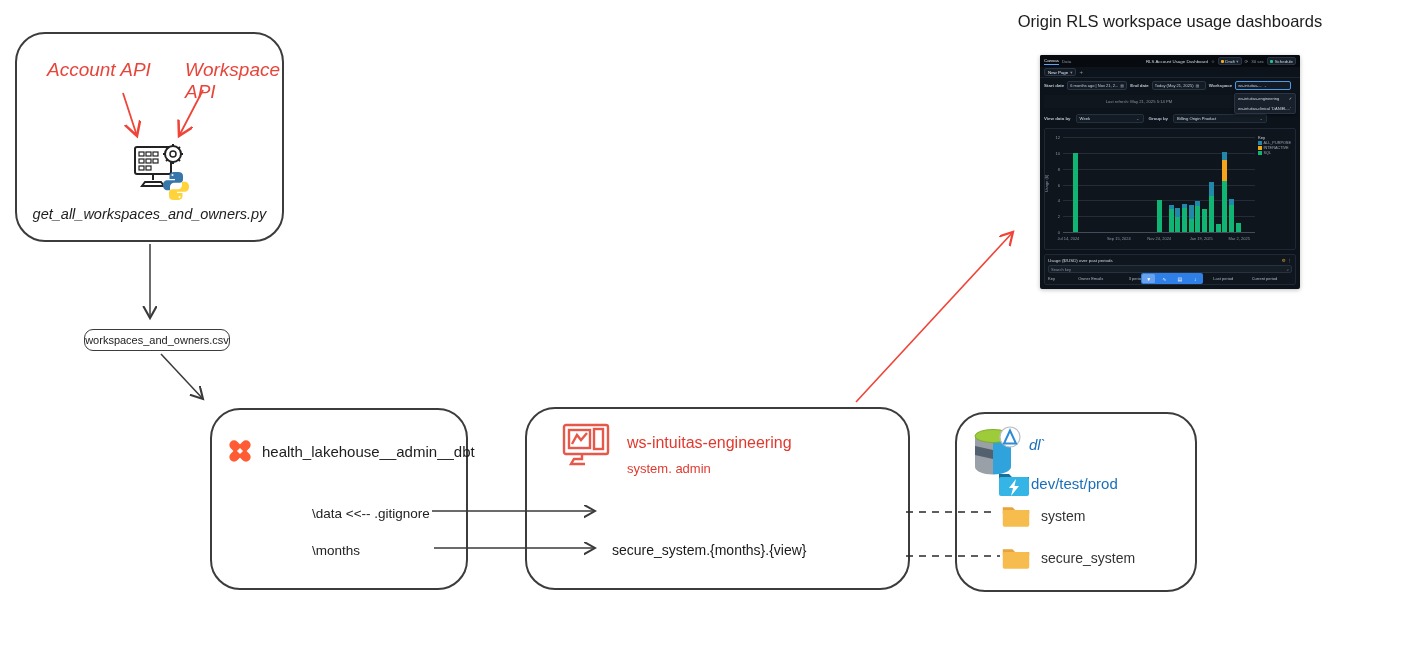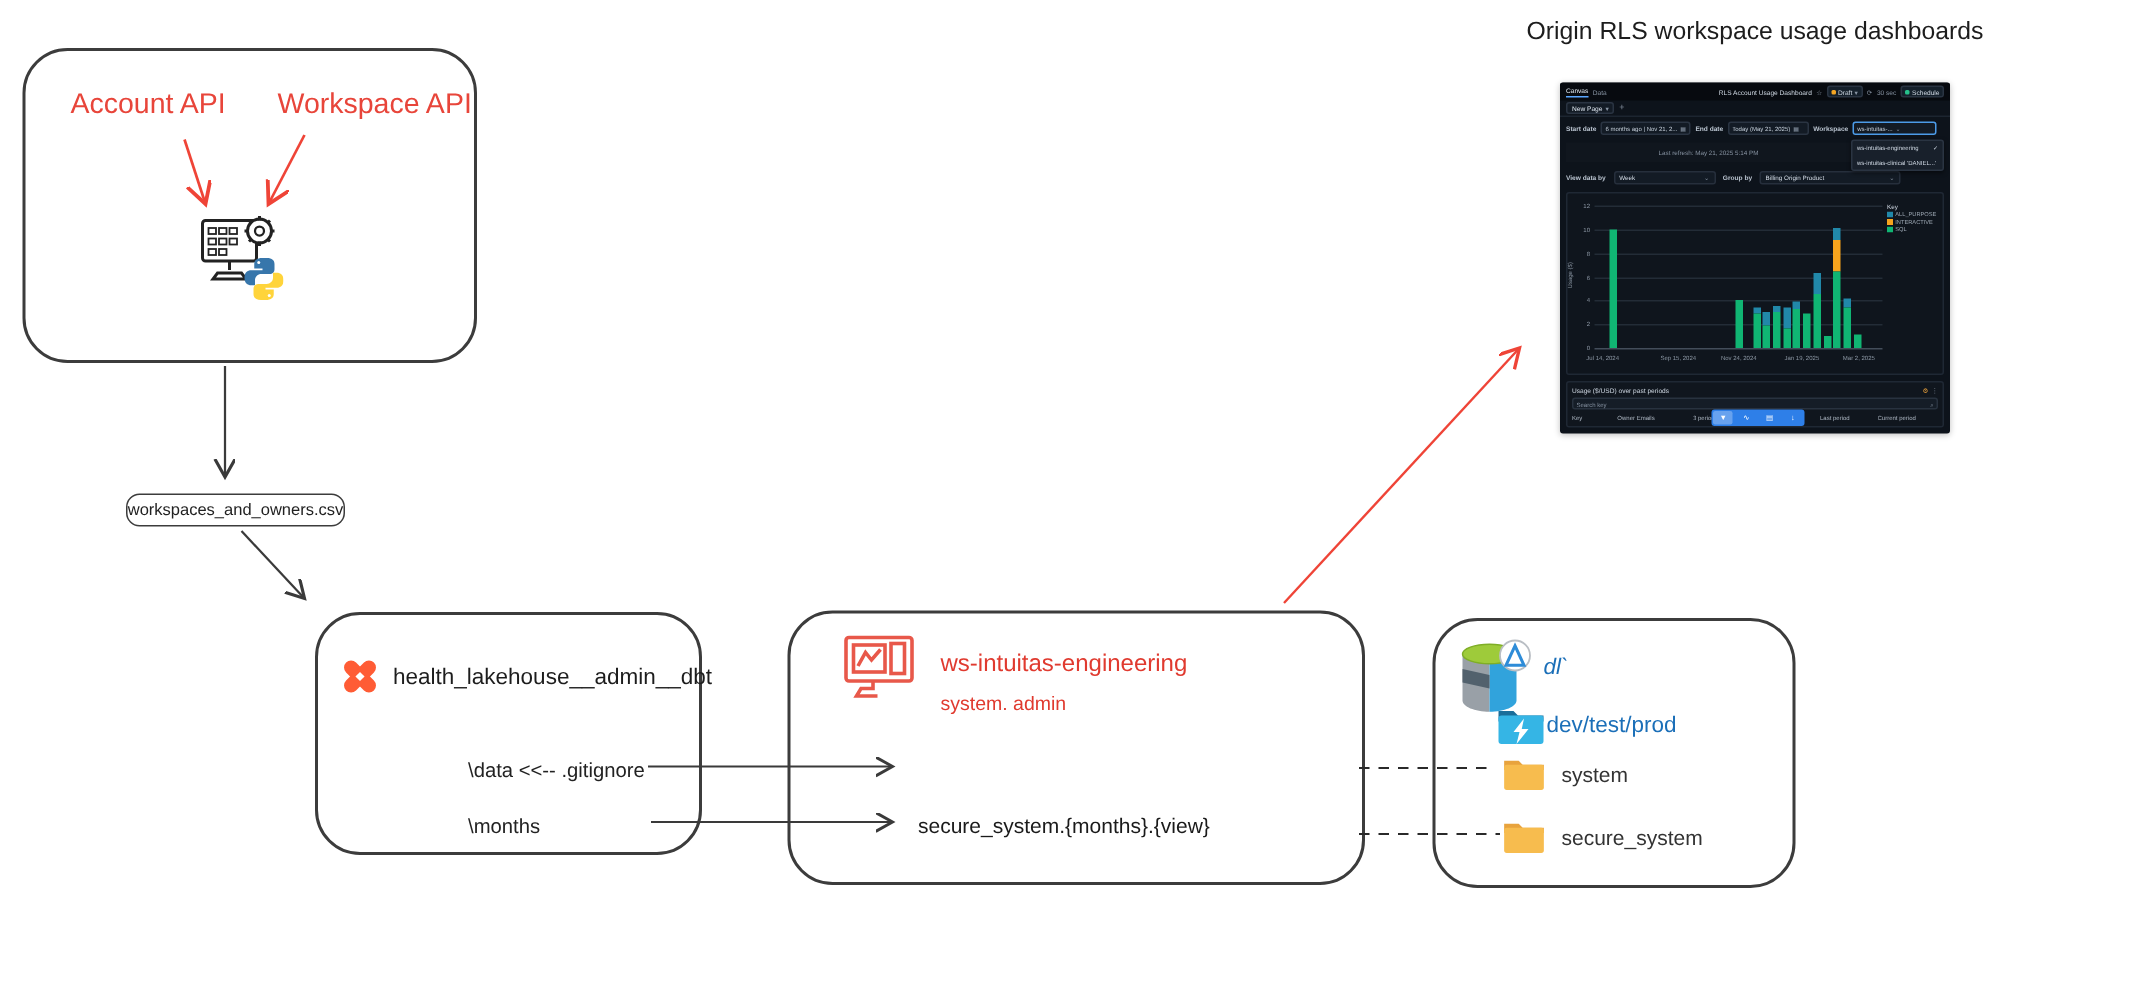--- a/index.html
+++ b/index.html
@@ -86,21 +86,21 @@
   .tcol { font-size:4px; color:#aeb8c4; overflow:hidden; white-space:nowrap; text-overflow:ellipsis; }
   .bluebar { position:absolute; left:96px; top:18px; width:62px; height:11px; background:#2e7fe8;
              border-radius:2px; display:flex; align-items:center; justify-content:space-around; z-index:4; }
   .bb-cell { width:13px; height:9px; display:flex; align-items:center; justify-content:center;
              color:#fff; font-size:5px; border-radius:1.5px; }
   .bb-cell.sel { background:rgba(255,255,255,.28); }
 </style>
 </head>
 <body>
 
-<div class="dbox" style="left:15px; top:32px; width:303px; height:210px;">
+<div class="dbox" style="left:15px; top:32px; width:269px; height:210px;font-style:italic;">
   <span class="abs red-label" style="left:30px; top:25px;">Account API</span>
   <span class="abs red-label" style="left:168px; top:25px;">Workspace API</span>
 
   <span class="abs" style="left:112px; top:108px; width:60px; height:58px;">
     <svg width="60" height="58" viewBox="0 0 60 58">
       <rect x="6" y="5" width="36" height="27" rx="2" fill="#fff" stroke="#222" stroke-width="2"></rect>
       <g fill="none" stroke="#222" stroke-width="1.2">
         <rect x="10" y="10" width="5" height="4"></rect>
           <rect x="17" y="10" width="5" height="4"></rect>
           <rect x="24" y="10" width="5" height="4"></rect>
@@ -127,27 +127,28 @@
       <path d="M24 32 v6 M16 40 h16 l3 4 h-22 z" fill="#fff" stroke="#222" stroke-width="2"></path>
       <g>
         <path fill="#3776ab" d="M46 30c-4 0-5.5 1.6-5.5 4v3h5.5v1.2h-7.5c-2.6 0-4.5 1.5-4.5 5s1.9 5 4.5 5h2.5v-3.4c0-2.3 1.9-4.1 4.2-4.1h5.6c1.9 0 3.2-1.4 3.2-3.2v-3.5c0-2.4-1.6-4-5-4z"></path>
         <path fill="#ffd43b" d="M48 58c4 0 5.5-1.6 5.5-4v-3H48v-1.2h7.5c2.6 0 4.5-1.5 4.5-5s-1.9-5-4.5-5H53v3.4c0 2.3-1.9 4.1-4.2 4.1h-5.6c-1.9 0-3.2 1.4-3.2 3.2v3.5c0 2.4 1.6 4 5 4z"></path>
         <circle cx="43.5" cy="33" r="1" fill="#fff"></circle>
           <circle cx="50.5" cy="55" r="1" fill="#fff"></circle>
       </g>
     </svg>
   </span>
 
+  <div class="abs" style="left:0; top:172px; width:100%; text-align:center; font-size:14.5px;">get_all_workspaces_and_owners.py</div>
 </div>
 
 <div class="csv-box">
   <span>workspaces_and_owners.csv</span>
 </div>
 
-<div class="dbox" style="left:210px; top:408px; width:258px; height:162px;">
+<div class="dbox" style="left:210px; top:408px; width:258px; height:182px;">
   <span class="abs" style="left:13px; top:26px; width:30px; height:30px;">
     <svg width="30" height="30" viewBox="0 0 32 32">
       <g transform="rotate(45 16 16)" fill="#ff5c35">
         <rect x="2" y="11" width="28" height="10" rx="5"></rect>
         <rect x="11" y="2" width="10" height="28" rx="5"></rect>
       </g>
       <rect x="13.7" y="13.7" width="4.6" height="4.6" fill="#fff" transform="rotate(45 16 16)"></rect>
     </svg>
   </span>
   <span class="abs box-title" style="left:50px; top:33px;">health_lakehouse__admin__dbt</span>

